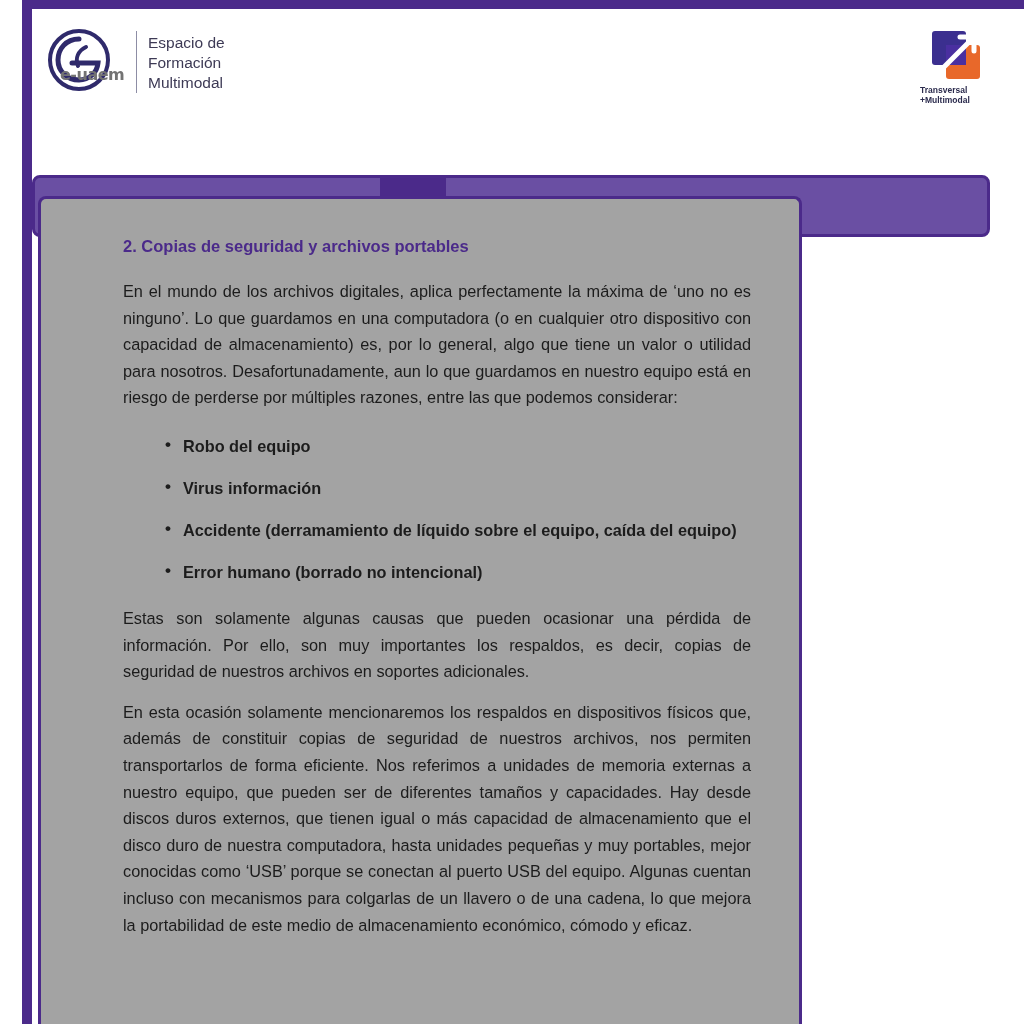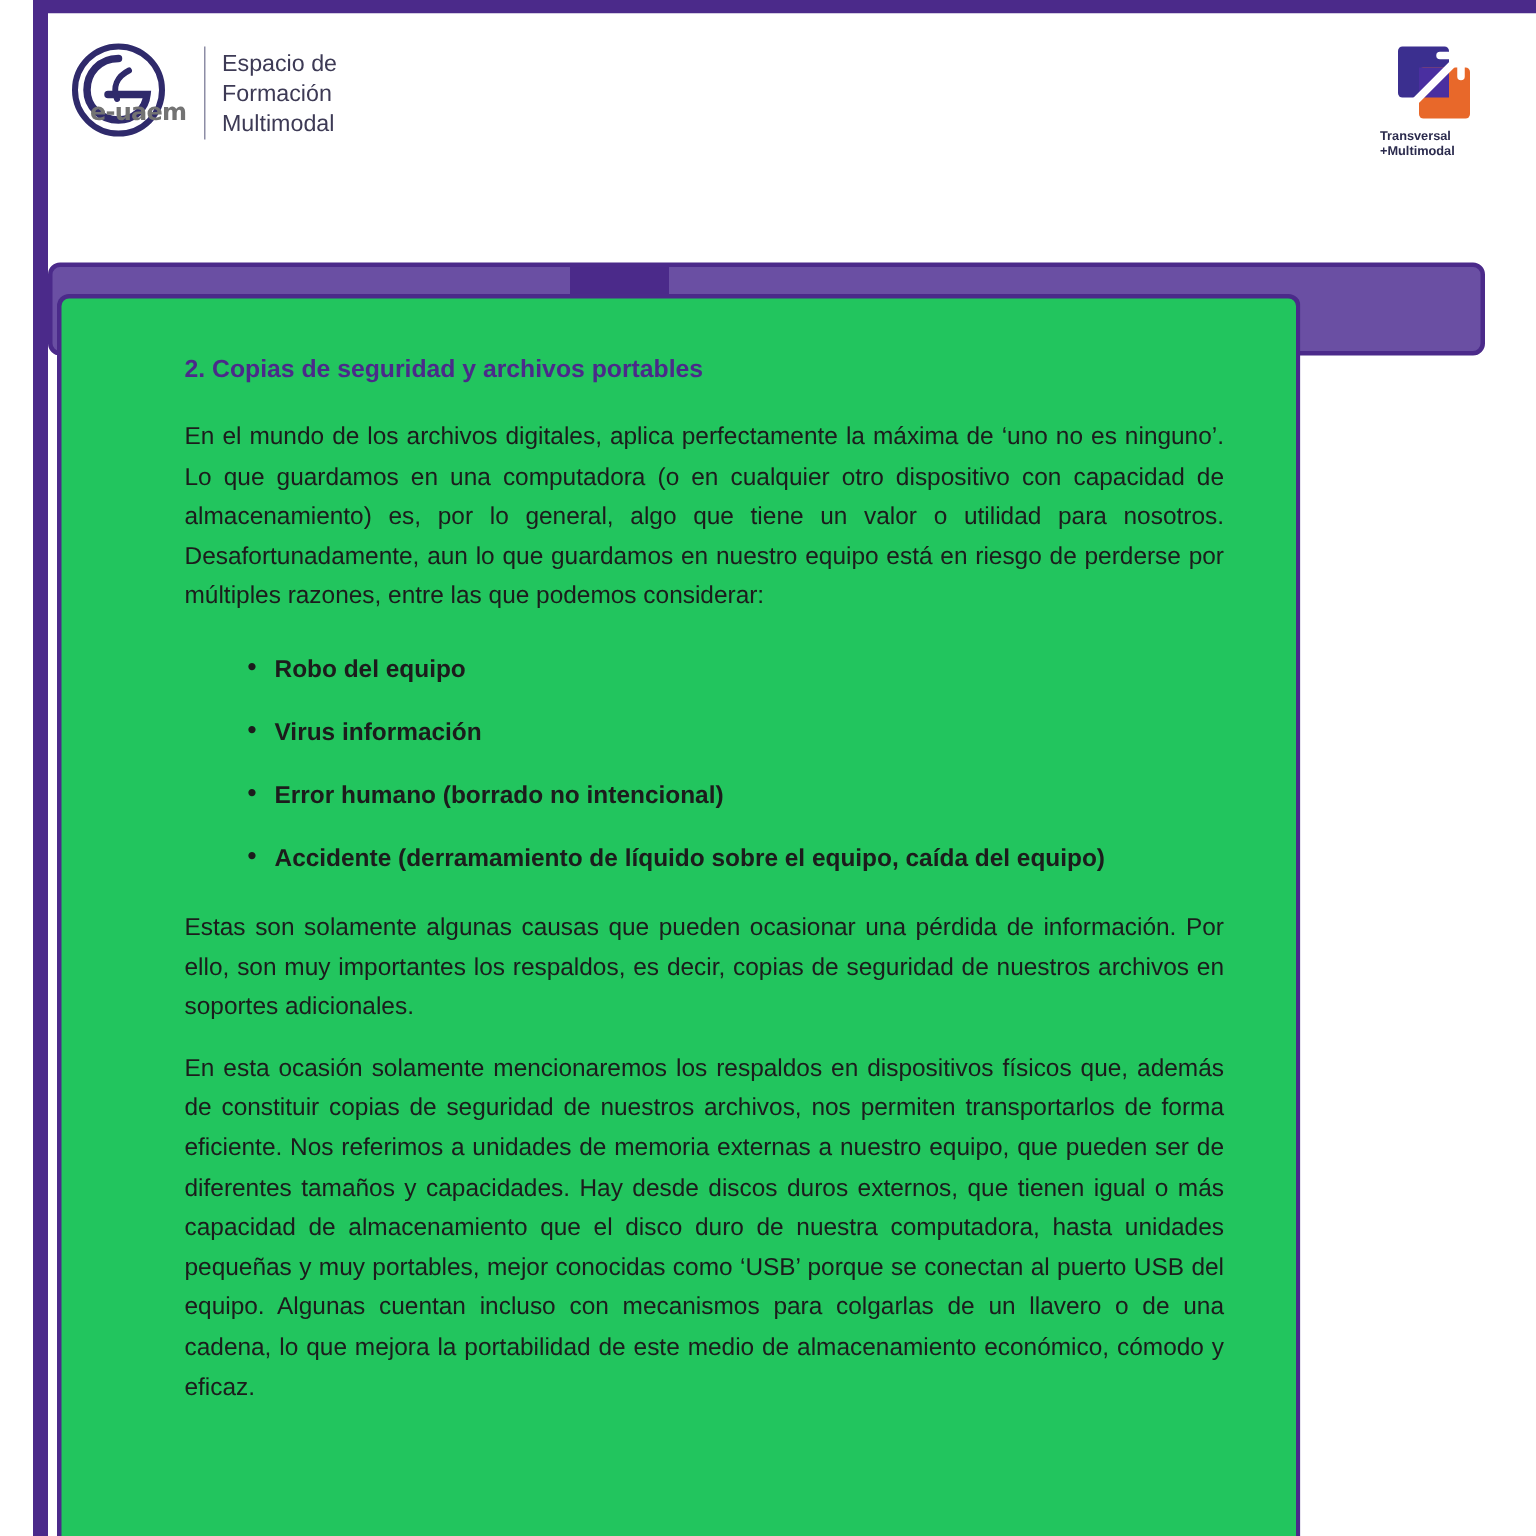--- a/index.html
+++ b/index.html
@@ -143,23 +143,23 @@
   .nav-item.wide { min-width: 66px; }
   .nav-item.active {
     background: #4b2a8a;
   }
 
   
   .content {
     position: absolute;
     left: 38px;
     top: 196px;
-    width: 829px;
+    width: 764px;
     height: 828px;
-    background: #22c55e;
+    background: #a3a3a3;
     border: 3px solid #4b2a8a;
     border-bottom: none;
     border-radius: 8px 8px 0 0;
     padding: 38px 48px 0 82px;
   }
   h1.section-title {
     margin: 0 0 22px 0;
     font-size: 16.5px;
     font-weight: bold;
     color: #4b2a8a;
@@ -255,22 +255,22 @@
   </nav>
 
   <main class="content">
     <h1 class="section-title">2. Copias de seguridad y archivos portables</h1>
 
     <p class="body">En el mundo de los archivos digitales, aplica perfectamente la máxima de ‘uno no es ninguno’. Lo que guardamos en una computadora (o en cualquier otro dispositivo con capacidad de almacenamiento) es, por lo general, algo que tiene un valor o utilidad para nosotros. Desafortunadamente, aun lo que guardamos en nuestro equipo está en riesgo de perderse por múltiples razones, entre las que podemos considerar:</p>
 
     <ul class="causes">
       <li>Robo del equipo</li>
       <li>Virus información</li>
+      <li>Accidente (derramamiento de líquido sobre el equipo, caída del equipo)</li>
       <li>Error humano (borrado no intencional)</li>
-      <li>Accidente (derramamiento de líquido sobre el equipo, caída del equipo)</li>
     </ul>
 
     <p class="body">Estas son solamente algunas causas que pueden ocasionar una pérdida de información. Por ello, son muy importantes los respaldos, es decir, copias de seguridad de nuestros archivos en soportes adicionales.</p>
 
     <p class="body">En esta ocasión solamente mencionaremos los respaldos en dispositivos físicos que, además de constituir copias de seguridad de nuestros archivos, nos permiten transportarlos de forma eficiente. Nos referimos a unidades de memoria externas a nuestro equipo, que pueden ser de diferentes tamaños y capacidades. Hay desde discos duros externos, que tienen igual o más capacidad de almacenamiento que el disco duro de nuestra computadora, hasta unidades pequeñas y muy portables, mejor conocidas como ‘USB’ porque se conectan al puerto USB del equipo. Algunas cuentan incluso con mecanismos para colgarlas de un llavero o de una cadena, lo que mejora la portabilidad de este medio de almacenamiento económico, cómodo y eficaz.</p>
   </main>
 
 </div>
 
 </body></html>

